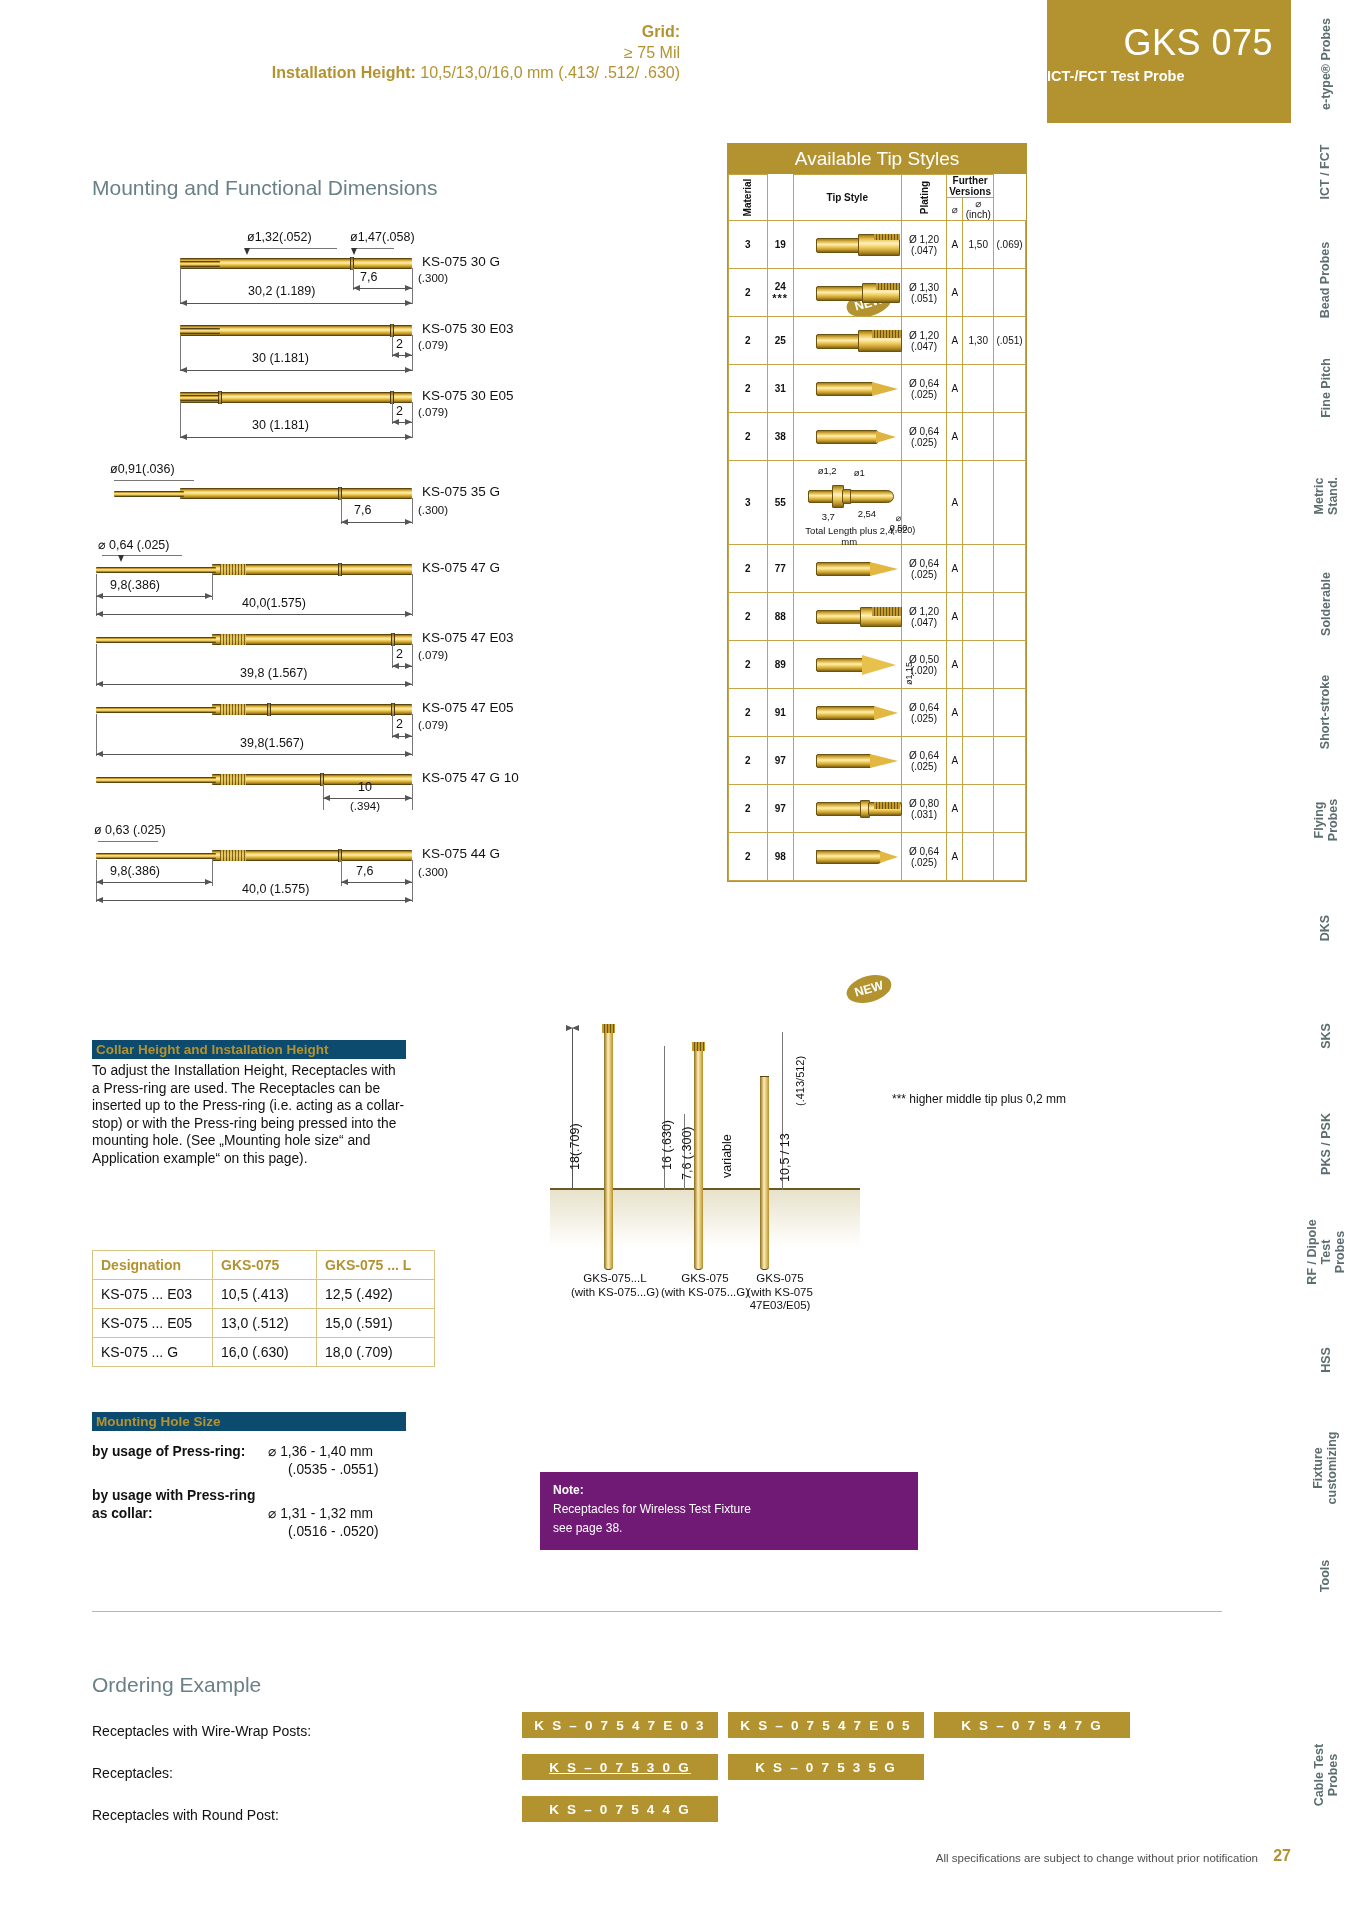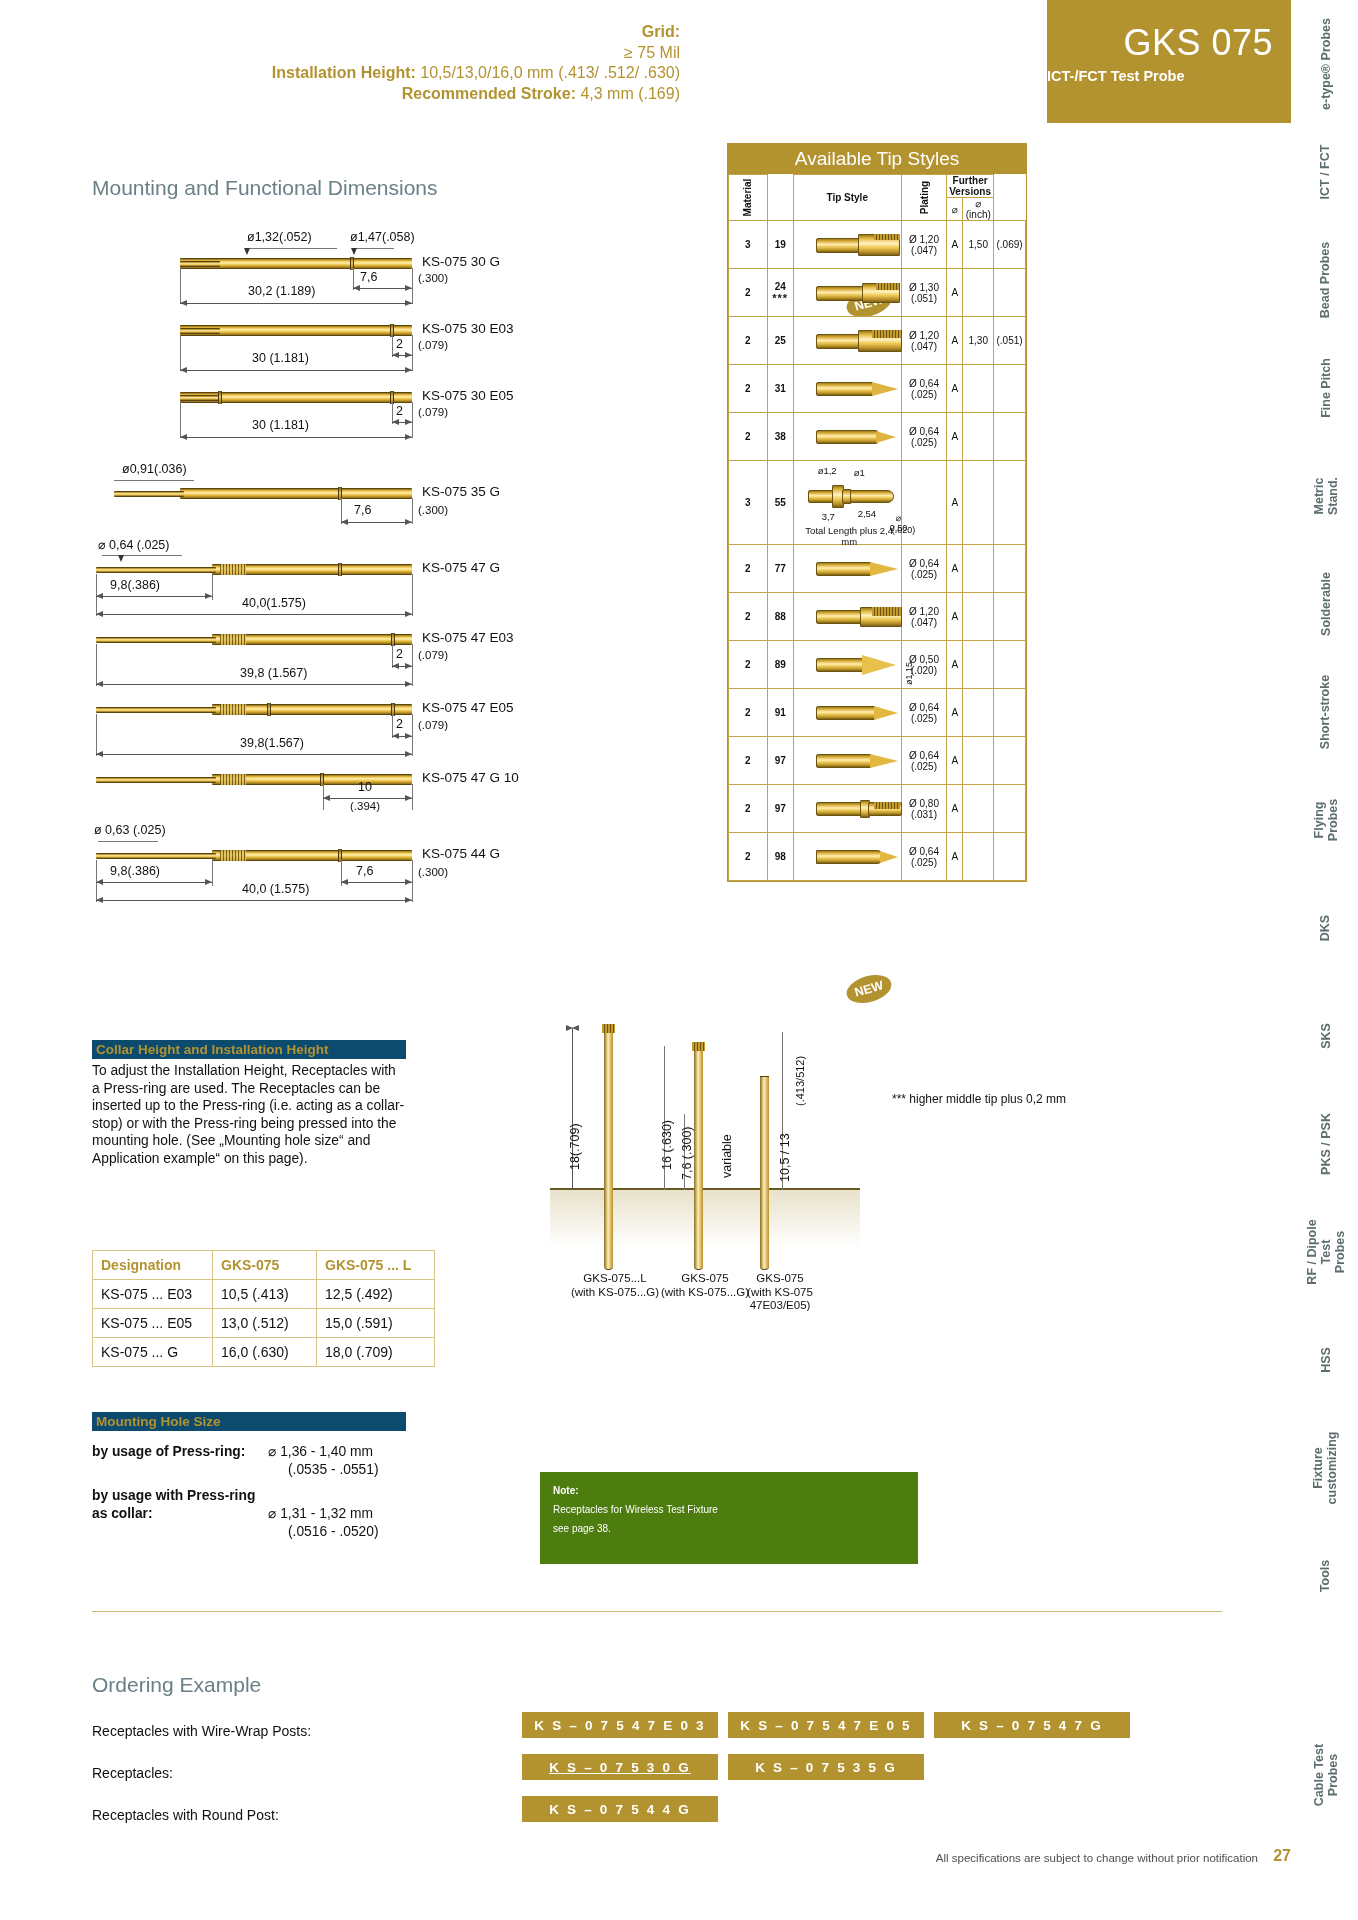--- a/index.html
+++ b/index.html
@@ -173,22 +173,22 @@
   .dtbl th { color: #b39330; font-weight: bold; margin-top: 19px; }
 
   
   .body-txt {
     position: absolute; font-size: 13.8px; color: #111; line-height: 17.4px;
   }
   .lbl-b { font-weight: bold; }
 
   
   .notebox {
-    position: absolute; left: 540px; top: 1472px; width: 378px; height: 92px;
-    background: #4d7c0f; color: #fff; font-size: 10px; line-height: 19px;
+    position: absolute; left: 540px; top: 1472px; width: 378px; height: 78px;
+    background: #701a75; color: #fff; font-size: 12px; line-height: 19px;
     padding: 9px 13px;
   }
   .notebox b { font-weight: bold; }
 
   
   .ground {
     position: absolute; background: linear-gradient(to bottom,#e8e2cb,#ffffff);
     border-top: 2px solid #6a5a22;
   }
   .app-lbl {
@@ -229,22 +229,20 @@
 
   <div class="hdr-band"></div>
   <div class="hdr-title">GKS 075</div>
   <div class="hdr-sub">ICT-/FCT Test Probe</div>
 
   <div class="hdr-specs">
     <div><b>Grid:</b></div>
     <div><span>≥ 75 Mil</span></div>
     <div><b>Installation Height:</b>
       <span>10,5/13,0/16,0 mm (.413/ .512/ .630)</span></div>
-    <div><b>Recommended Stroke:</b>
-      <span>4,3 mm (.169)</span></div>
   </div>
 
   <div class="sidebar">
     <div class="tab" style="top:10px;height:108px;">
         <span class="two">e-type® Probes</span>
       </div>
     <div class="tab" style="top:118px;height:108px;">
         <span>ICT / FCT</span>
       </div>
     <div class="tab" style="top:226px;height:108px;">
@@ -341,21 +339,21 @@
       <div class="ext" style="left:88px; top:10px; height:36px;"></div>
       <div class="ext" style="left:300px; top:10px; height:22px;"></div>
       <div class="ext" style="left:320px; top:10px; height:36px;"></div>
       <div class="dim-line" style="left:300px; top:30px; width:20px;"></div>
       <div class="dim-txt" style="left:304px; top:12px;">2</div>
       <div class="dim-txt sm" style="left:326px; top:14px;">(.079)</div>
       <div class="dim-line" style="left:88px; top:45px; width:232px;"></div>
       <div class="dim-txt" style="left:160px; top:26px;">30 (1.181)</div>
     </div>
 
-    <div class="dim-txt" style="left:18px; top:232px;margin-left:12px;">ø0,91(.036)</div>
+    <div class="dim-txt" style="left:18px; top:232px;">ø0,91(.036)</div>
     <div class="lead" style="left:22px; top:250px; width:80px;"></div>
 
     <div class="probe-row" style="left:0; top:258px;">
       <div class="bar" style="left:88px; top:0; width:232px;"></div>
       <div class="bar thin" style="left:22px; top:2.5px; width:70px;"></div>
       <div class="ring" style="left:246px;"></div>
       <div class="part-lbl" style="left:330px; top:-4px;">KS-075 35 G</div>
       <div class="ext" style="left:249px; top:10px; height:26px;"></div>
       <div class="ext" style="left:320px; top:10px; height:26px;"></div>
       <div class="dim-line" style="left:249px; top:34px; width:71px;"></div>

